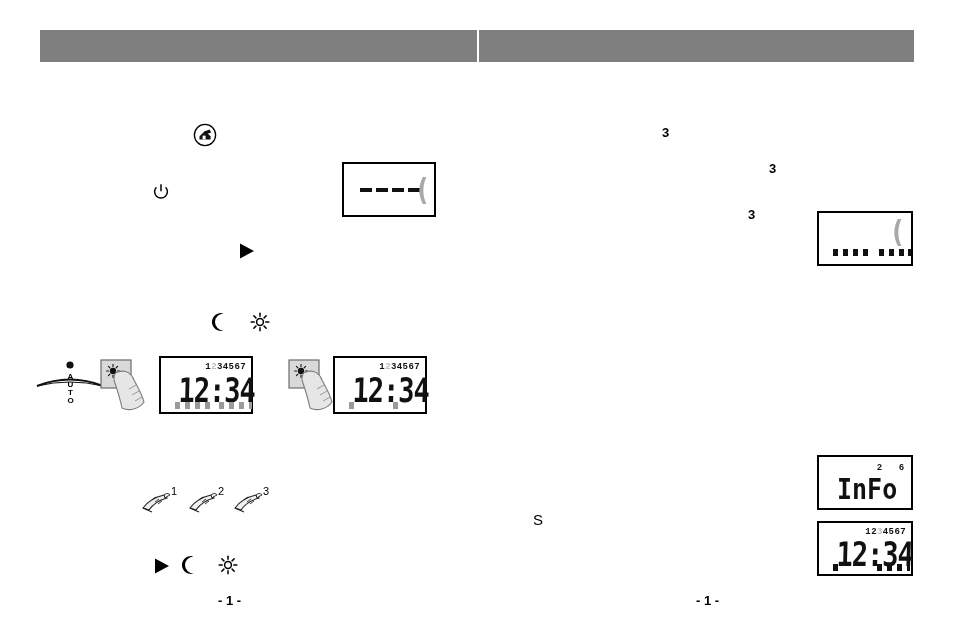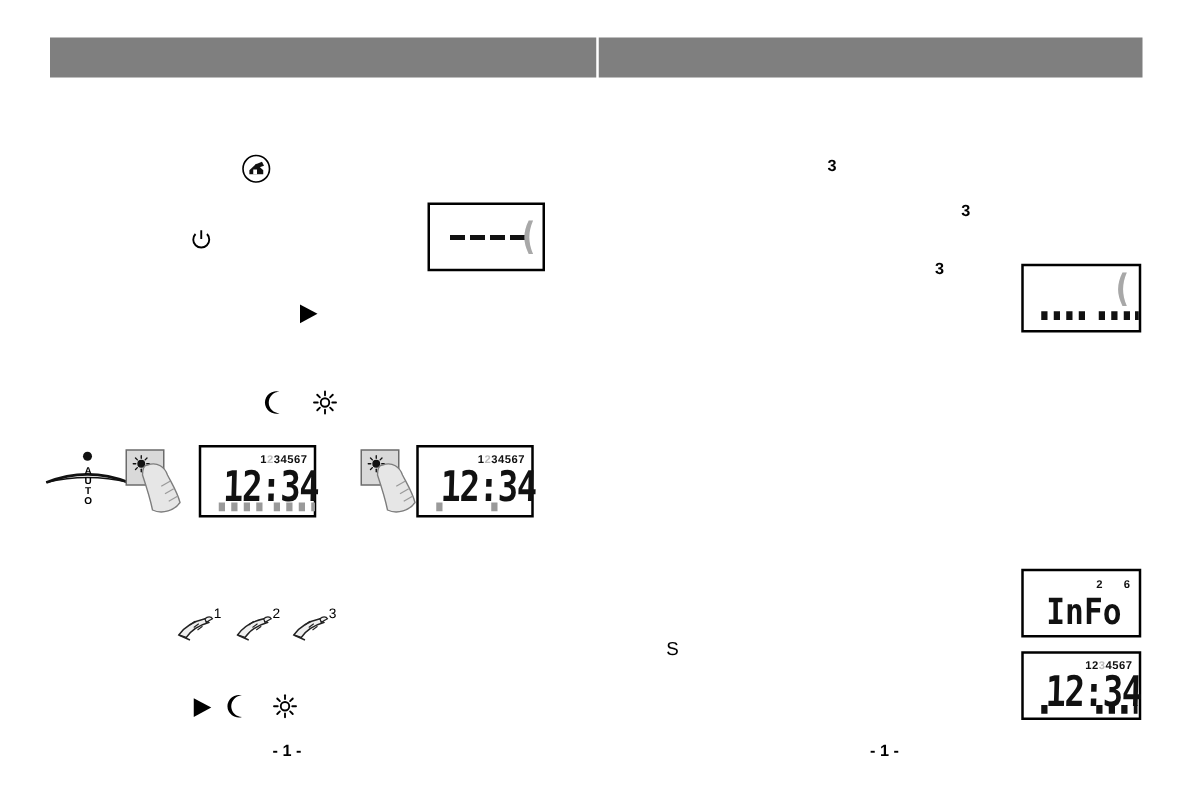--- a/index.html
+++ b/index.html
@@ -53,21 +53,21 @@
     font-family: "DejaVu Sans Mono", monospace;
     font-weight: bold;
     font-size: 27px;
     letter-spacing: -1px;
     color: #111;
     transform: scaleY(1.25) skewX(-2deg);
     transform-origin: left top;
   }
   .lcd-days {
     position: absolute;
-    font-family: Liberation Sans, sans-serif;
+    font-family: Liberation Mono, monospace;
     font-size: 9px;
     font-weight: bold;
     letter-spacing: 0.4px;
     color: #111;
   }
   .lcd-days .dim { color: #bdbdbd; }
   .lcd-word {
     position: absolute;
     font-family: "DejaVu Sans Mono", monospace;
     font-weight: bold;

